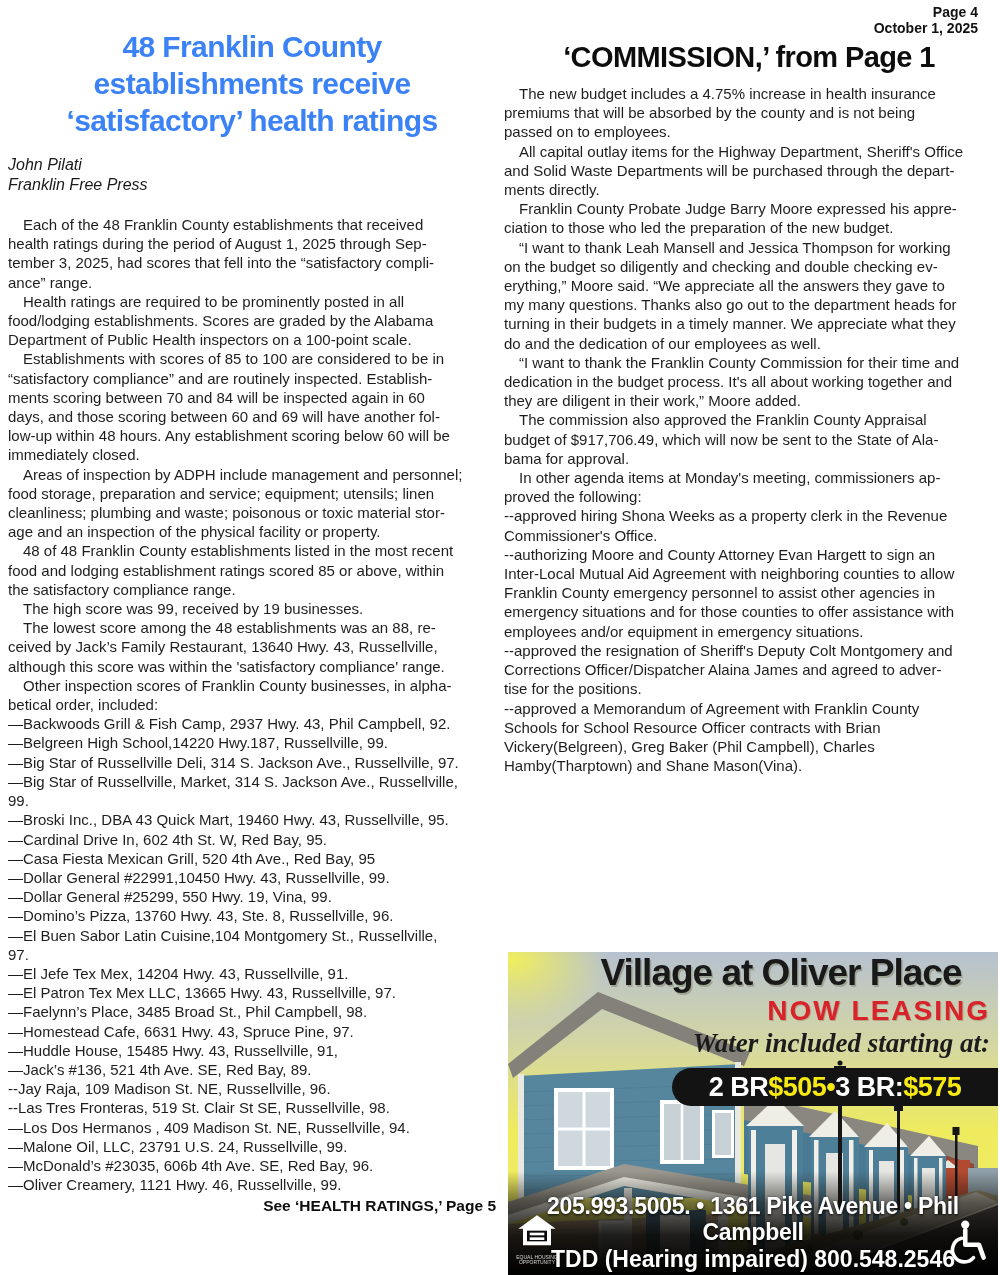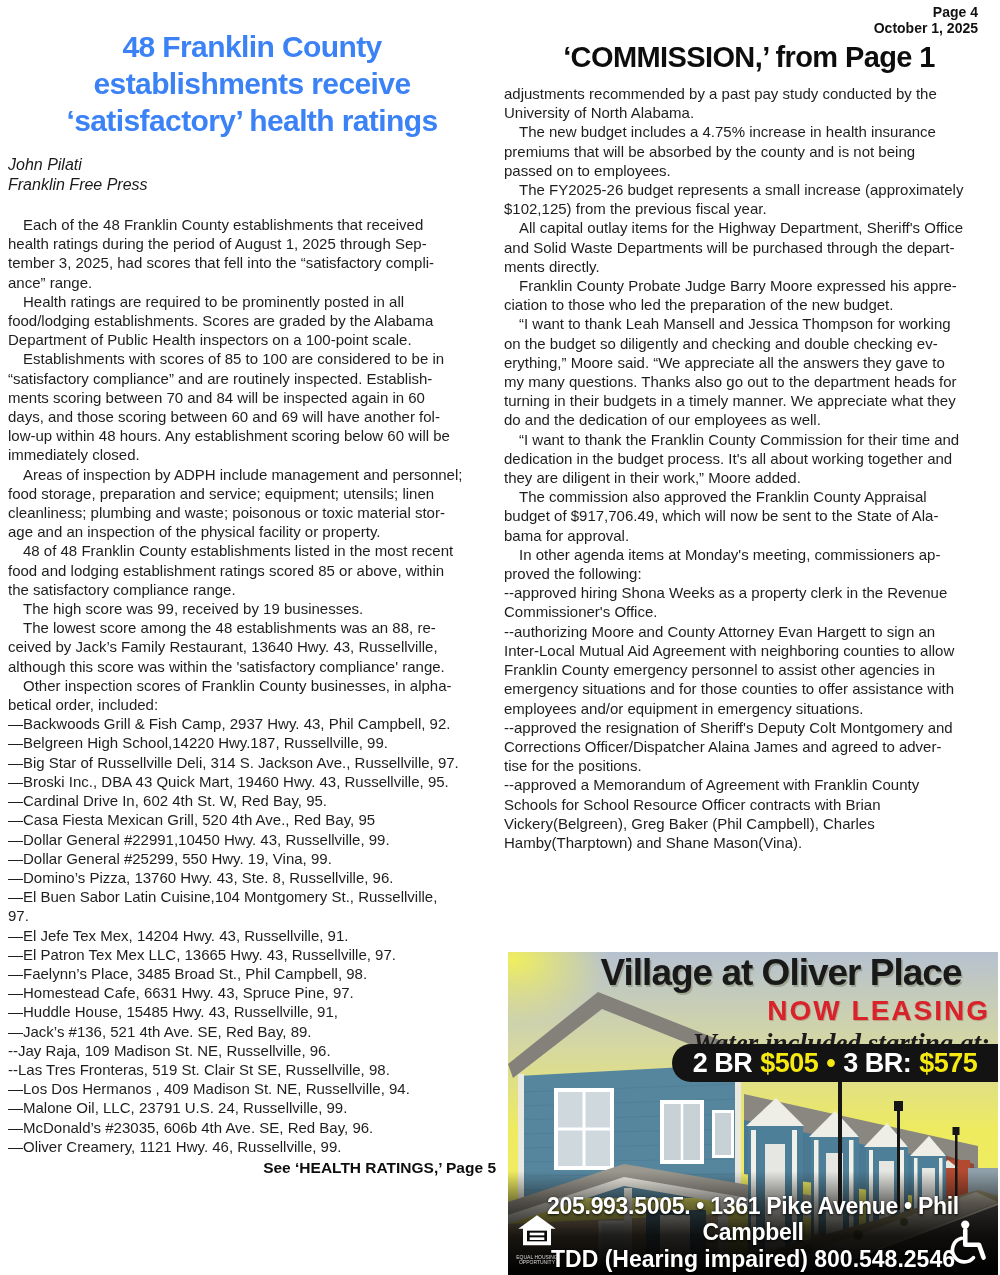--- a/index.html
+++ b/index.html
@@ -23,23 +23,23 @@
   
   .ad{position:absolute;left:508px;top:952px;width:490px;height:323px;overflow:hidden;background:#5eead4;}
   .ad svg.scene{position:absolute;left:0;top:0;}
   .ad-title{position:absolute;top:0px;left:58px;right:2px;text-align:center;font-weight:bold;
             font-size:37px;line-height:42px;letter-spacing:-1px;color:#191919;
             text-shadow:1.5px 1.5px 0 rgba(60,60,10,0.25);}
   .ad-leasing{position:absolute;top:42px;right:8px;font-weight:bold;font-size:28px;line-height:34px;
               letter-spacing:2px;color:#d8232a;text-shadow:1px 1px 0 rgba(120,20,20,0.25);}
   .ad-water{position:absolute;top:77px;right:8px;font-family:"Liberation Serif",serif;
             font-style:italic;font-weight:bold;font-size:27px;line-height:28px;color:#1c1c1c;}
-  .ad-pricebar{position:absolute;top:92px;left:164px;right:0;height:38px;background:#131313;
+  .ad-pricebar{position:absolute;top:116px;left:164px;right:0;height:38px;background:#131313;
                border-radius:20px 0 0 20px;display:flex;align-items:center;justify-content:center;
-               column-gap:8px;font-weight:bold;font-size:27px;letter-spacing:-0.5px;}
+               font-weight:bold;font-size:27px;letter-spacing:-0.5px;}
   .ad-pricebar .w{color:#ffffff;}
   .ad-pricebar .y{color:#f5e911;}
   .ad-contact{position:absolute;left:0;right:0;bottom:0;height:104px;
      background:linear-gradient(180deg,rgba(15,13,10,0) 0%,rgba(15,13,10,0.55) 30%,
                 rgba(8,7,5,0.9) 62%,#000 100%);}
   .ad-line1{position:absolute;bottom:30px;left:8px;right:8px;text-align:center;color:#fff;
             font-weight:bold;font-size:23px;line-height:26px;letter-spacing:-0.3px;
             text-shadow:0 1px 3px #000;}
   .ad-line2{position:absolute;bottom:3px;left:40px;right:40px;text-align:center;color:#fff;
             font-weight:bold;font-size:23px;line-height:26px;text-shadow:0 1px 3px #000;}
@@ -88,20 +88,22 @@
 the satisfactory compliance range.</p>
       <p class="para ind">The high score was 99, received by 19 businesses.</p>
       <p class="para ind">The lowest score among the 48 establishments was an 88, re-
 ceived by Jack’s Family Restaurant, 13640 Hwy. 43, Russellville,
 although this score was within the 'satisfactory compliance' range.</p>
       <p class="para ind">Other inspection scores of Franklin County businesses, in alpha-
 betical order, included:</p>
       <p class="para">—Backwoods Grill &amp; Fish Camp, 2937 Hwy. 43, Phil Campbell, 92.</p>
       <p class="para">—Belgreen High School,14220 Hwy.187, Russellville, 99.</p>
       <p class="para">—Big Star of Russellville Deli, 314 S. Jackson Ave., Russellville, 97.</p>
+      <p class="para">—Big Star of Russellville, Market, 314 S. Jackson Ave., Russellville,
+99.</p>
       <p class="para">—Broski Inc., DBA 43 Quick Mart, 19460 Hwy. 43, Russellville, 95.</p>
       <p class="para">—Cardinal Drive In, 602 4th St. W, Red Bay, 95.</p>
       <p class="para">—Casa Fiesta Mexican Grill, 520 4th Ave., Red Bay, 95</p>
       <p class="para">—Dollar General #22991,10450 Hwy. 43, Russellville, 99.</p>
       <p class="para">—Dollar General #25299, 550 Hwy. 19, Vina, 99.</p>
       <p class="para">—Domino’s Pizza, 13760 Hwy. 43, Ste. 8, Russellville, 96.</p>
       <p class="para">—El Buen Sabor Latin Cuisine,104 Montgomery St., Russellville,
 97.</p>
       <p class="para">—El Jefe Tex Mex, 14204 Hwy. 43, Russellville, 91.</p>
       <p class="para">—El Patron Tex Mex LLC, 13665 Hwy. 43, Russellville, 97.</p>
@@ -114,27 +116,23 @@
       <p class="para">—Los Dos Hermanos , 409 Madison St. NE, Russellville, 94.</p>
       <p class="para">—Malone Oil, LLC, 23791 U.S. 24, Russellville, 99.</p>
       <p class="para">—McDonald’s #23035, 606b 4th Ave. SE, Red Bay, 96.</p>
       <p class="para">—Oliver Creamery, 1121 Hwy. 46, Russellville, 99.</p>
       <div class="jump">See ‘HEALTH RATINGS,’ Page 5</div>
     </div>
   </div>
 
   <div class="col col-right">
     <h2 class="headline2">‘COMMISSION,’ from Page 1</h2>
-    <p class="para">adjustments recommended by a past pay study conducted by the
-University of North Alabama.</p>
     <p class="para ind">The new budget includes a 4.75% increase in health insurance
 premiums that will be absorbed by the county and is not being
 passed on to employees.</p>
-    <p class="para ind">The FY2025-26 budget represents a small increase (approximately
-$102,125) from the previous fiscal year.</p>
     <p class="para ind">All capital outlay items for the Highway Department, Sheriff's Office
 and Solid Waste Departments will be purchased through the depart-
 ments directly.</p>
     <p class="para ind">Franklin County Probate Judge Barry Moore expressed his appre-
 ciation to those who led the preparation of the new budget.</p>
     <p class="para ind">“I want to thank Leah Mansell and Jessica Thompson for working
 on the budget so diligently and checking and double checking ev-
 erything,” Moore said. “We appreciate all the answers they gave to
 my many questions. Thanks also go out to the department heads for
 turning in their budgets in a timely manner. We appreciate what they

